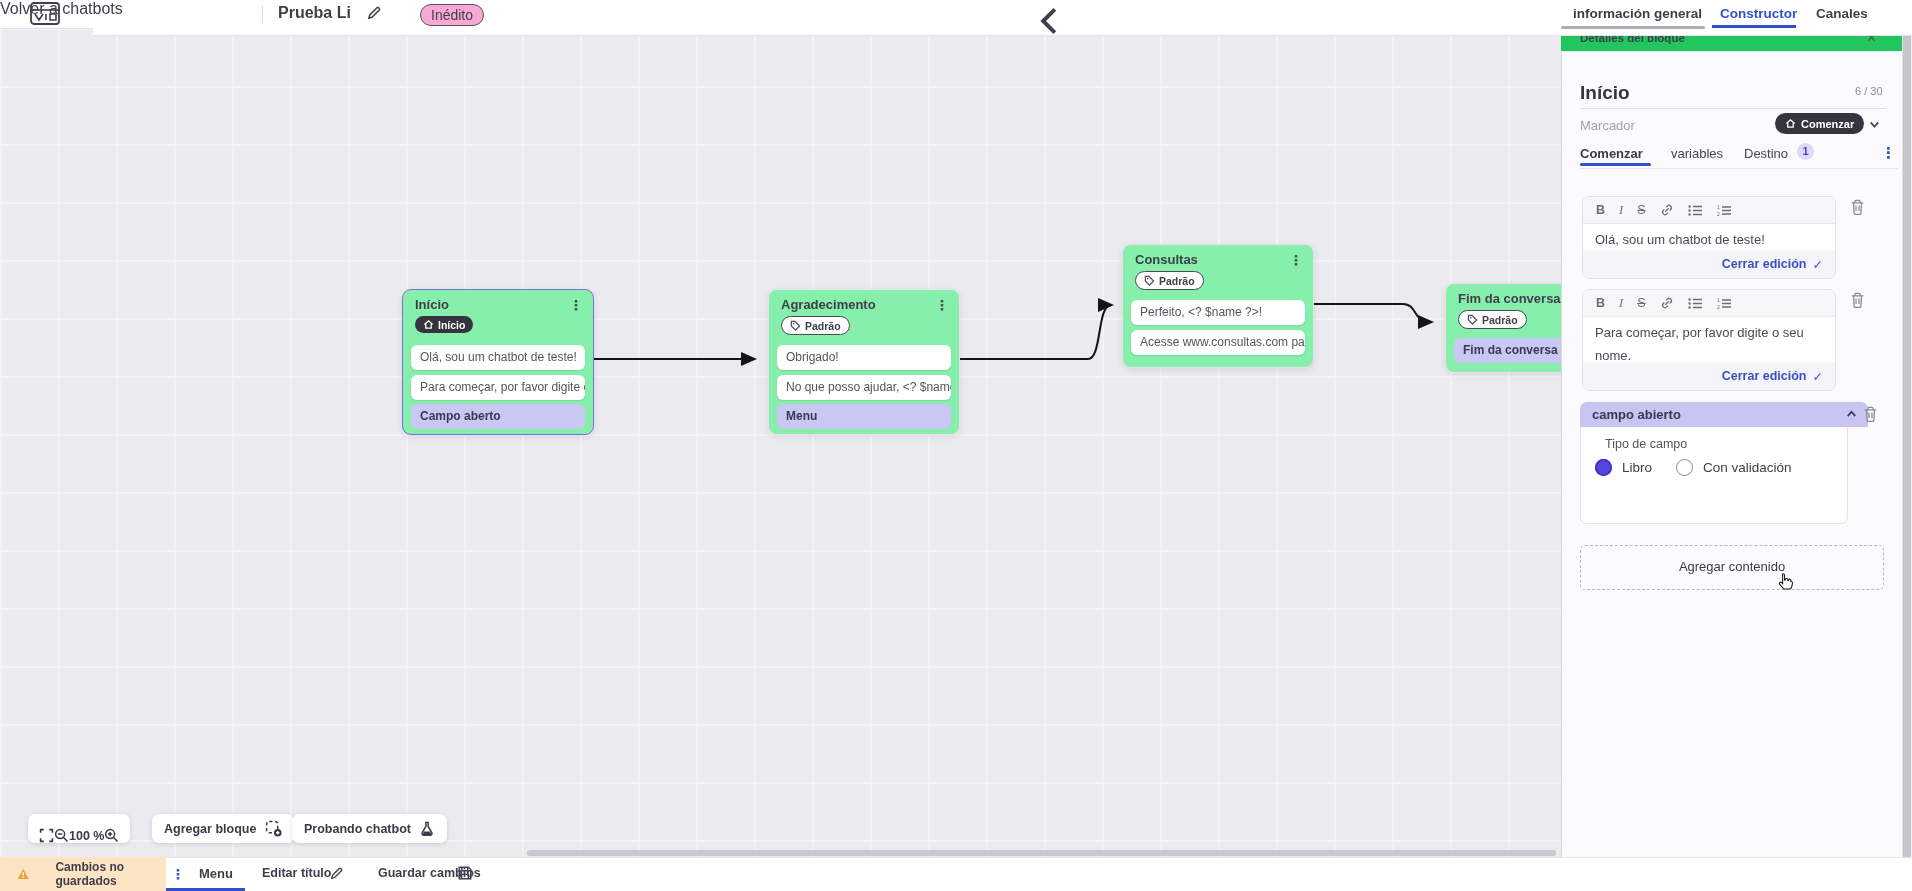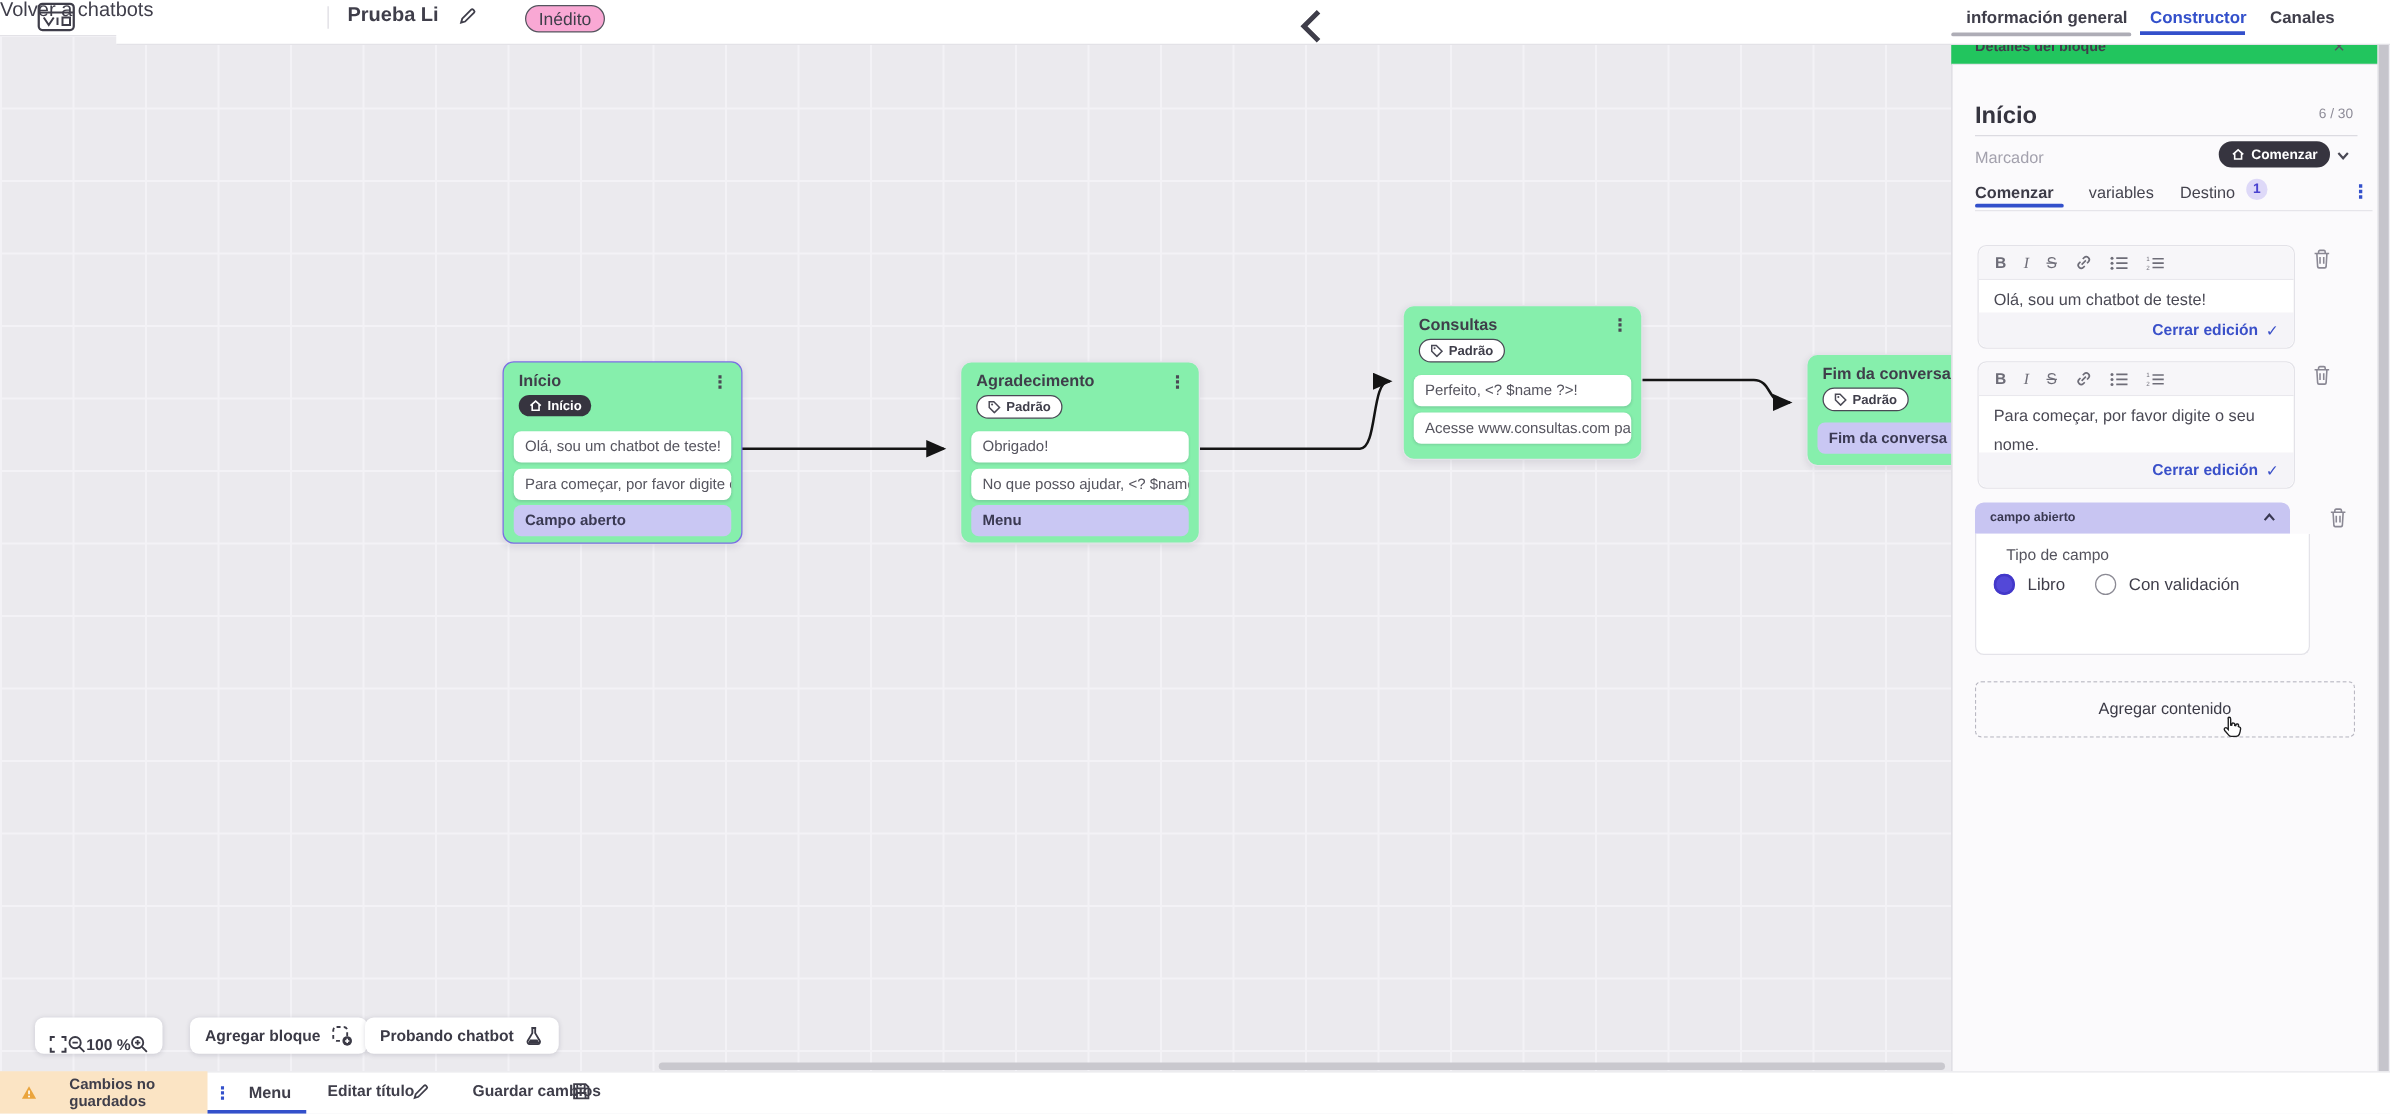--- a/index.html
+++ b/index.html
@@ -102,23 +102,23 @@
   .tb-s{font-size:12.5px;text-decoration:line-through;cursor:pointer;}
   .ed-text{padding:4px 12px;font-size:13px;color:#4a4954;line-height:23px;}
   .ed-footer{position:absolute;left:0;right:0;bottom:0;height:28px;background:#f5f4f8;border-radius:0 0 7px 7px;
              display:flex;align-items:center;justify-content:flex-end;padding-right:12px;
              font-size:12.5px;font-weight:700;color:#3a50c9;gap:6px;cursor:pointer;}
   .trash{z-index:51;color:#8a8894;cursor:pointer;}
   .t1{left:1849px;top:198px;}
   .t2{left:1849px;top:291px;}
   .t3{left:1862px;top:405px;}
 
-  .of-header{left:1580px;top:402px;width:252px;height:25px;background:#c8c5f2;border-radius:7px 7px 0 0;
+  .of-header{left:1580px;top:402px;width:288px;height:25px;background:#c8c5f2;border-radius:7px 7px 0 0;
              display:flex;align-items:center;justify-content:space-between;padding:0 10px 0 12px;
-             box-sizing:border-box;font-size:10px;font-weight:700;color:#393851;z-index:51;cursor:pointer;}
+             box-sizing:border-box;font-size:13px;font-weight:700;color:#393851;z-index:51;cursor:pointer;}
   .of-body{left:1580px;top:427px;width:268px;height:97px;background:#fff;border:1px solid #e4e3e9;border-top:none;
            border-radius:0 0 7px 7px;box-sizing:border-box;padding:10px 12px;z-index:51;}
   .of-type{margin-left:12px;font-size:12.5px;color:#55545e;}
   .of-radios{display:flex;align-items:center;gap:10px;margin-top:8px;margin-left:2px;}
   .radio{width:17px;height:17px;border-radius:50%;box-sizing:border-box;cursor:pointer;}
   .radio.sel{background:#5348d8;box-shadow:inset 0 0 0 2px #4338c9;}
   .radio.unsel{background:#fff;border:1.5px solid #8b8a94;}
   .of-opt{font-size:13.5px;color:#3f3e4a;margin-right:14px;}
   .of-helper{margin-top:11px;font-size:12.5px;line-height:1.42;color:#a5a3ae;}
 

